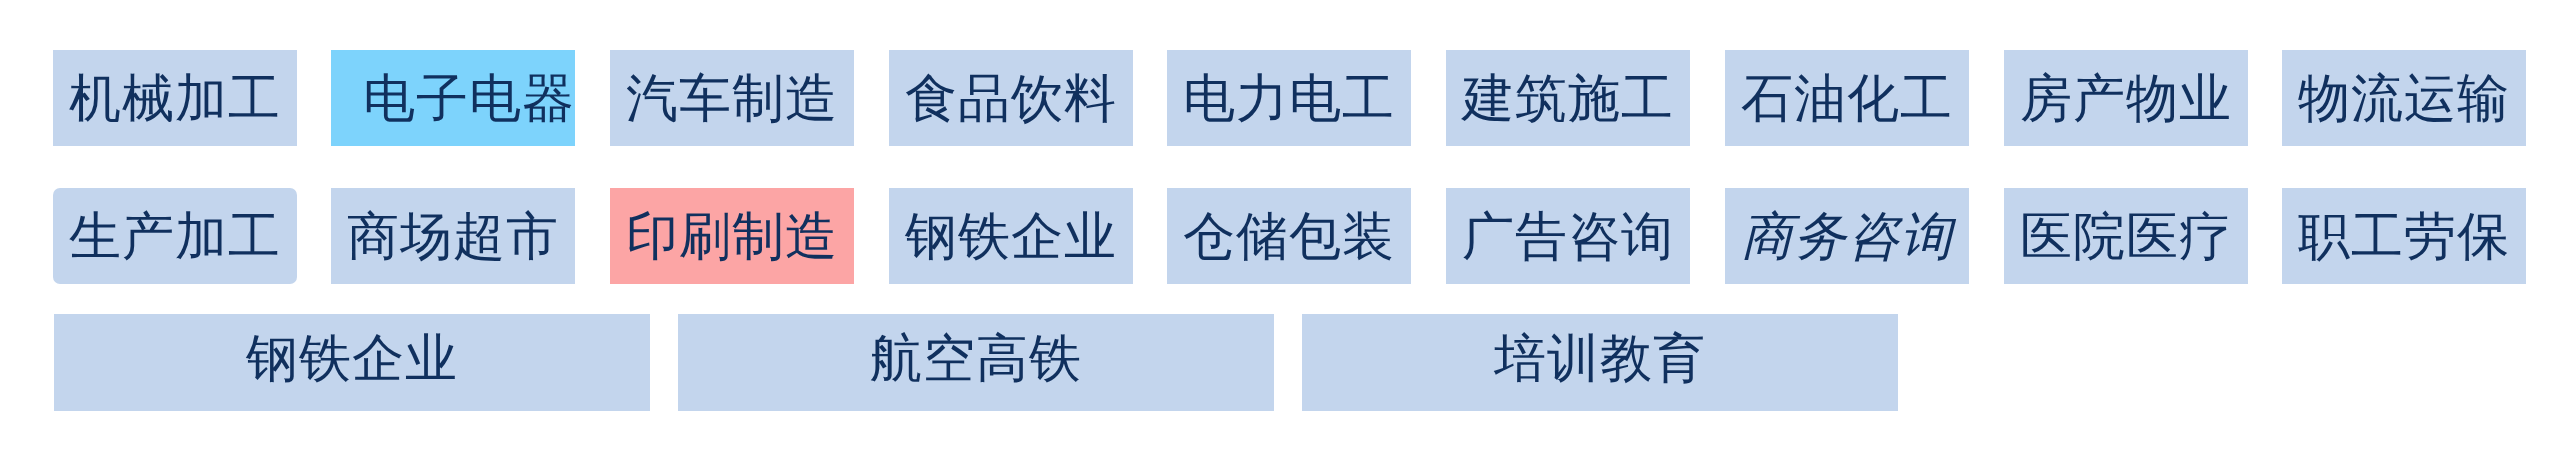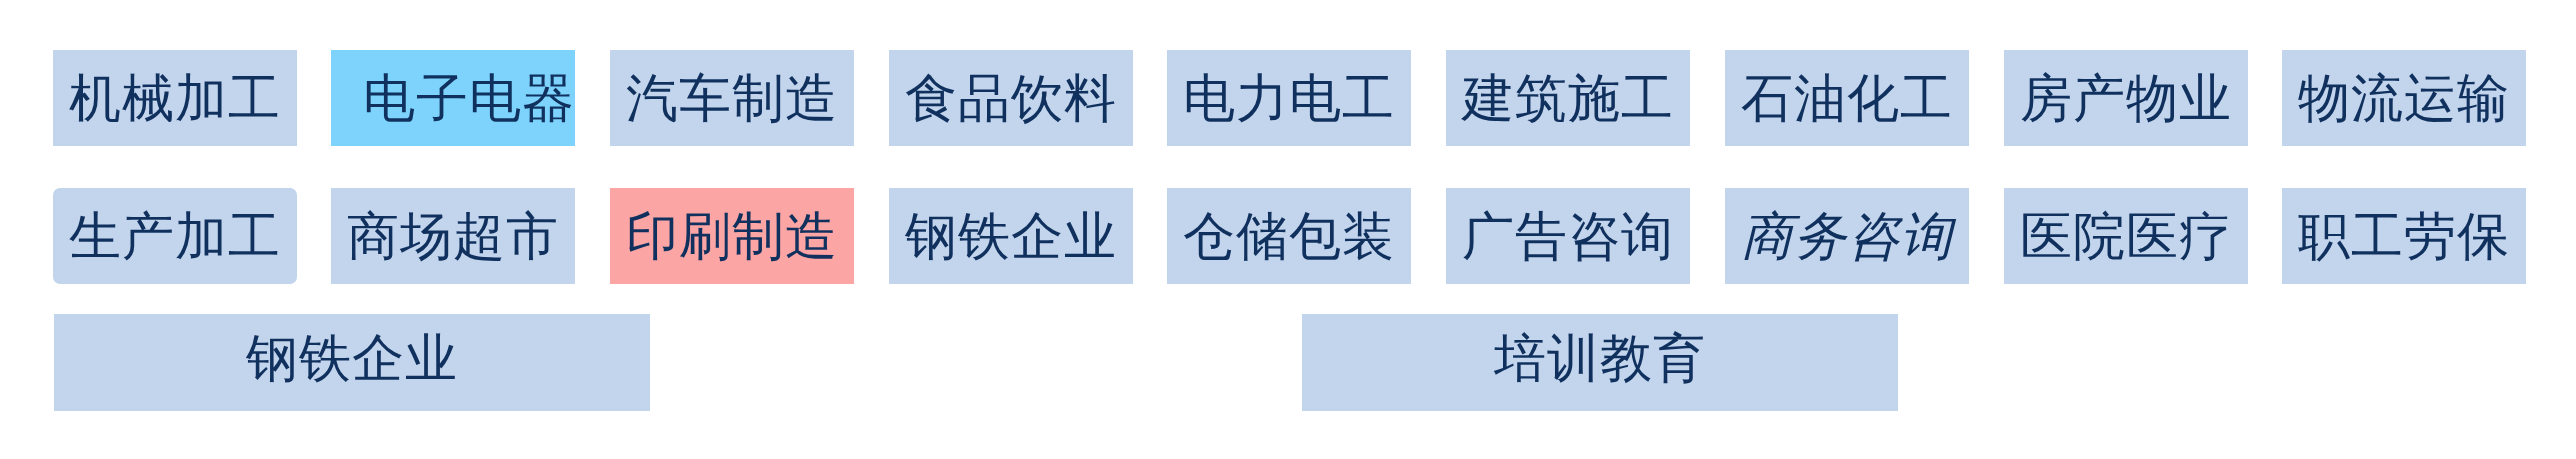--- a/index.html
+++ b/index.html
@@ -101,17 +101,20 @@
     </div>
     <div class="tag small row2" style="left: 2004px; top: 188px; background: rgb(195, 213, 237); color: rgb(16, 48, 94);">
       <span>医院医疗</span>
     </div>
     <div class="tag small row2" style="left: 2282px; top: 188px; background: rgb(195, 213, 237); color: rgb(16, 48, 94);">
       <span>职工劳保</span>
     </div>
     <div class="tag wide row3" style="left: 54px; top: 314px; background: rgb(195, 213, 237); color: rgb(16, 48, 94);">
       <span>钢铁企业</span>
     </div>
+    <div class="tag wide row3" style="left: 678px; top: 314px; background: rgb(195, 213, 237); color: rgb(16, 48, 94);">
+      <span>航空高铁</span>
+    </div>
     <div class="tag wide row3" style="left: 1302px; top: 314px; background: rgb(195, 213, 237); color: rgb(16, 48, 94);">
       <span>培训教育</span>
     </div>
   </div>
 
 
 </body></html>

